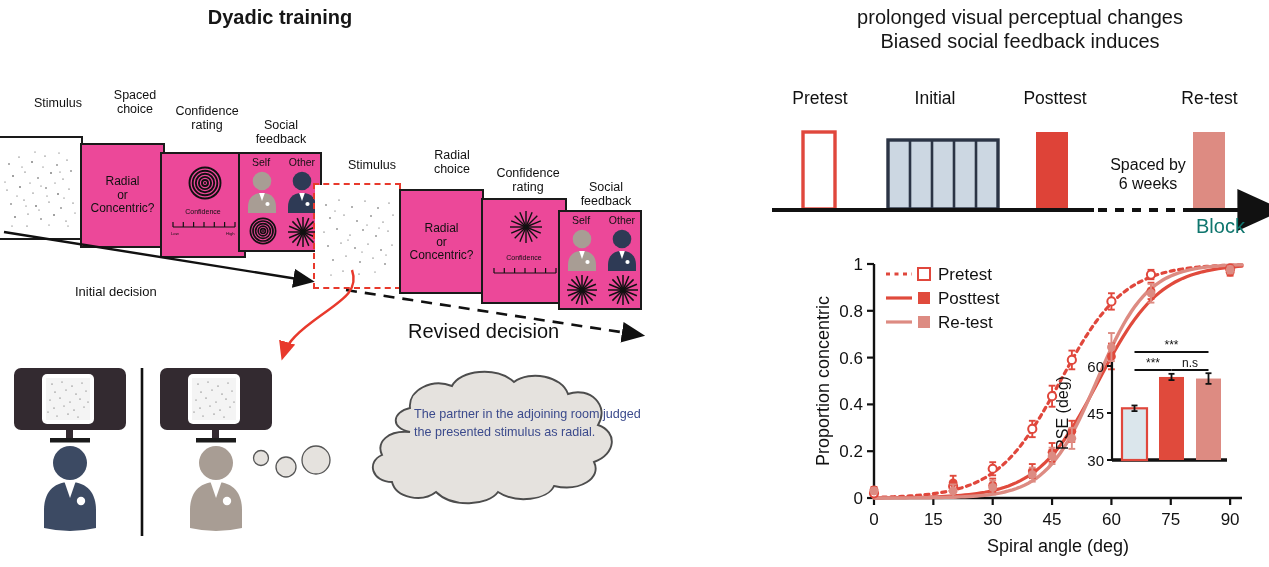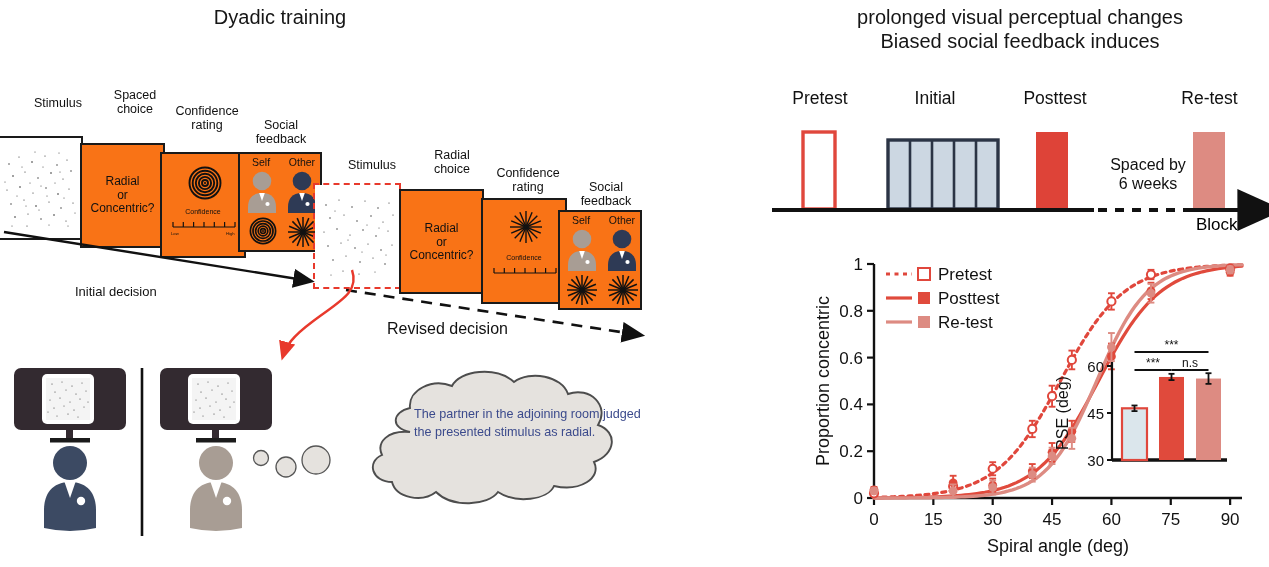--- a/index.html
+++ b/index.html
@@ -1,32 +1,32 @@
 <!DOCTYPE html>
 <html><head>
 <meta charset="utf-8">
 <style>
   html,body{margin:0;padding:0;background:#fff;}
   body{width:1269px;height:567px;position:relative;overflow:hidden;
        font-family:"Liberation Sans","DejaVu Sans",sans-serif;color:#111;}
   .abs{position:absolute;}
   .ttl{font-size:20px;line-height:1.18;text-align:center;color:#161616;font-weight:400;}
   .cardlabel{font-size:12.5px;line-height:1.12;text-align:center;color:#111;}
-  .card{position:absolute;background:#f97316;border:2.2px solid #1a1a1a;box-sizing:border-box;}
+  .card{position:absolute;background:#ec4899;border:2.2px solid #1a1a1a;box-sizing:border-box;}
   .card.dash{border:2.6px dashed #e8392c;background:transparent;}
   .selfother{font-size:10.5px;text-align:center;color:#111;}
   svg{display:block;overflow:visible;}
   .bubbletxt{color:#3b4a8c;font-size:12.6px;line-height:1.42;}
   .tl-lab{font-size:17.5px;color:#111;text-align:center;}
   .tl-note{font-size:16px;color:#111;text-align:center;line-height:1.2;}
 </style>
 </head>
 <body>
 
-<div class="abs ttl" style="left:40px;top:6px;width:480px;">
+<div class="abs ttl" style="left:40px;top:6px;width:480px;font-weight:bold;">
   <div>Dyadic training</div>
 </div>
 
 <div class="abs cardlabel" style="left:14px;top:96px;width:88px;">
   <div>Stimulus</div>
 </div>
 <div class="abs cardlabel" style="left:95px;top:88px;width:80px;">
   <div>Spaced</div>
   <div>choice</div>
 </div>
@@ -355,21 +355,21 @@
     </marker>
     <marker id="ahr" markerWidth="8" markerHeight="8" refX="6" refY="3.5" orient="auto">
       <path d="M0,0 L8,3.5 L0,7 Z" fill="#e8392c"></path>
     </marker>
   </defs>
   <line x1="4" y1="14" x2="310" y2="63" stroke="#111" stroke-width="2.4" marker-end="url(#ah)"></line>
   <line x1="346" y1="72" x2="640" y2="117" stroke="#111" stroke-width="2.6" stroke-dasharray="11,8" marker-end="url(#ahd)"></line>
   <path d="M352,52 C360,75 338,84 312,104 C292,119 286,128 283,138" fill="none" stroke="#e8392c" stroke-width="2.4" marker-end="url(#ahr)"></path>
 </svg>
 <div class="abs" style="left:75px;top:284px;font-size:13px;color:#111;">Initial decision</div>
-<div class="abs" style="left:387px;top:320px;font-size:16px;color:#111;text-align:right;">Revised decision</div>
+<div class="abs" style="left:408px;top:320px;font-size:20px;color:#111;text-align:right;">Revised decision</div>
 
 <svg class="abs" style="left:12px;top:368px;" width="270" height="192" viewBox="0 0 270 192">
 
   <g>
     <rect x="2" y="0" width="112" height="62" rx="7" fill="#332a30"></rect>
     <rect x="30" y="6" width="52" height="50" rx="5" fill="#fff"></rect>
     <rect x="34" y="10" width="44" height="42" fill="#f4f4f4"></rect>
     <g fill="#333">
       <circle cx="40" cy="16" r="0.55"></circle>
         <circle cx="50" cy="14" r="0.5"></circle>
@@ -503,21 +503,21 @@
 
   <line x1="0" y1="84" x2="322" y2="84" stroke="#111" stroke-width="4.2"></line>
   <line x1="326" y1="84" x2="418" y2="84" stroke="#111" stroke-width="4.2" stroke-dasharray="9,8"></line>
   <line x1="418" y1="84" x2="478" y2="84" stroke="#111" stroke-width="4.2" marker-end="url(#tlarrow)"></line>
 </svg>
 
 <div class="abs tl-note" style="left:1093px;top:155px;width:110px;">
   <div>Spaced by</div>
   <div>6 weeks</div>
 </div>
-<div class="abs" style="left:1196px;top:215px;font-size:17px;color:#000000;text-align:center;">
+<div class="abs" style="left:1196px;top:215px;font-size:20px;color:#0f766e;text-align:center;">
   <span>Block</span>
 </div>
 
 <div class="abs" style="left:812px;top:248px;width:450px;height:318px;">
   <svg id="chartsvg" width="450" height="318" viewBox="0 0 450 318">
       <line x1="62" y1="16" x2="62" y2="250" stroke="#111" stroke-width="2.4"></line>
       <line x1="62" y1="250" x2="430" y2="250" stroke="#111" stroke-width="2.4"></line>
       <line x1="55" y1="250" x2="62" y2="250" stroke="#111" stroke-width="2.2"></line>
       <text x="51" y="256" text-anchor="end" font-size="17" fill="#111" font-family="&quot;Liberation Sans&quot;,sans-serif">0</text>
       <line x1="55" y1="203.2" x2="62" y2="203.2" stroke="#111" stroke-width="2.2"></line>

